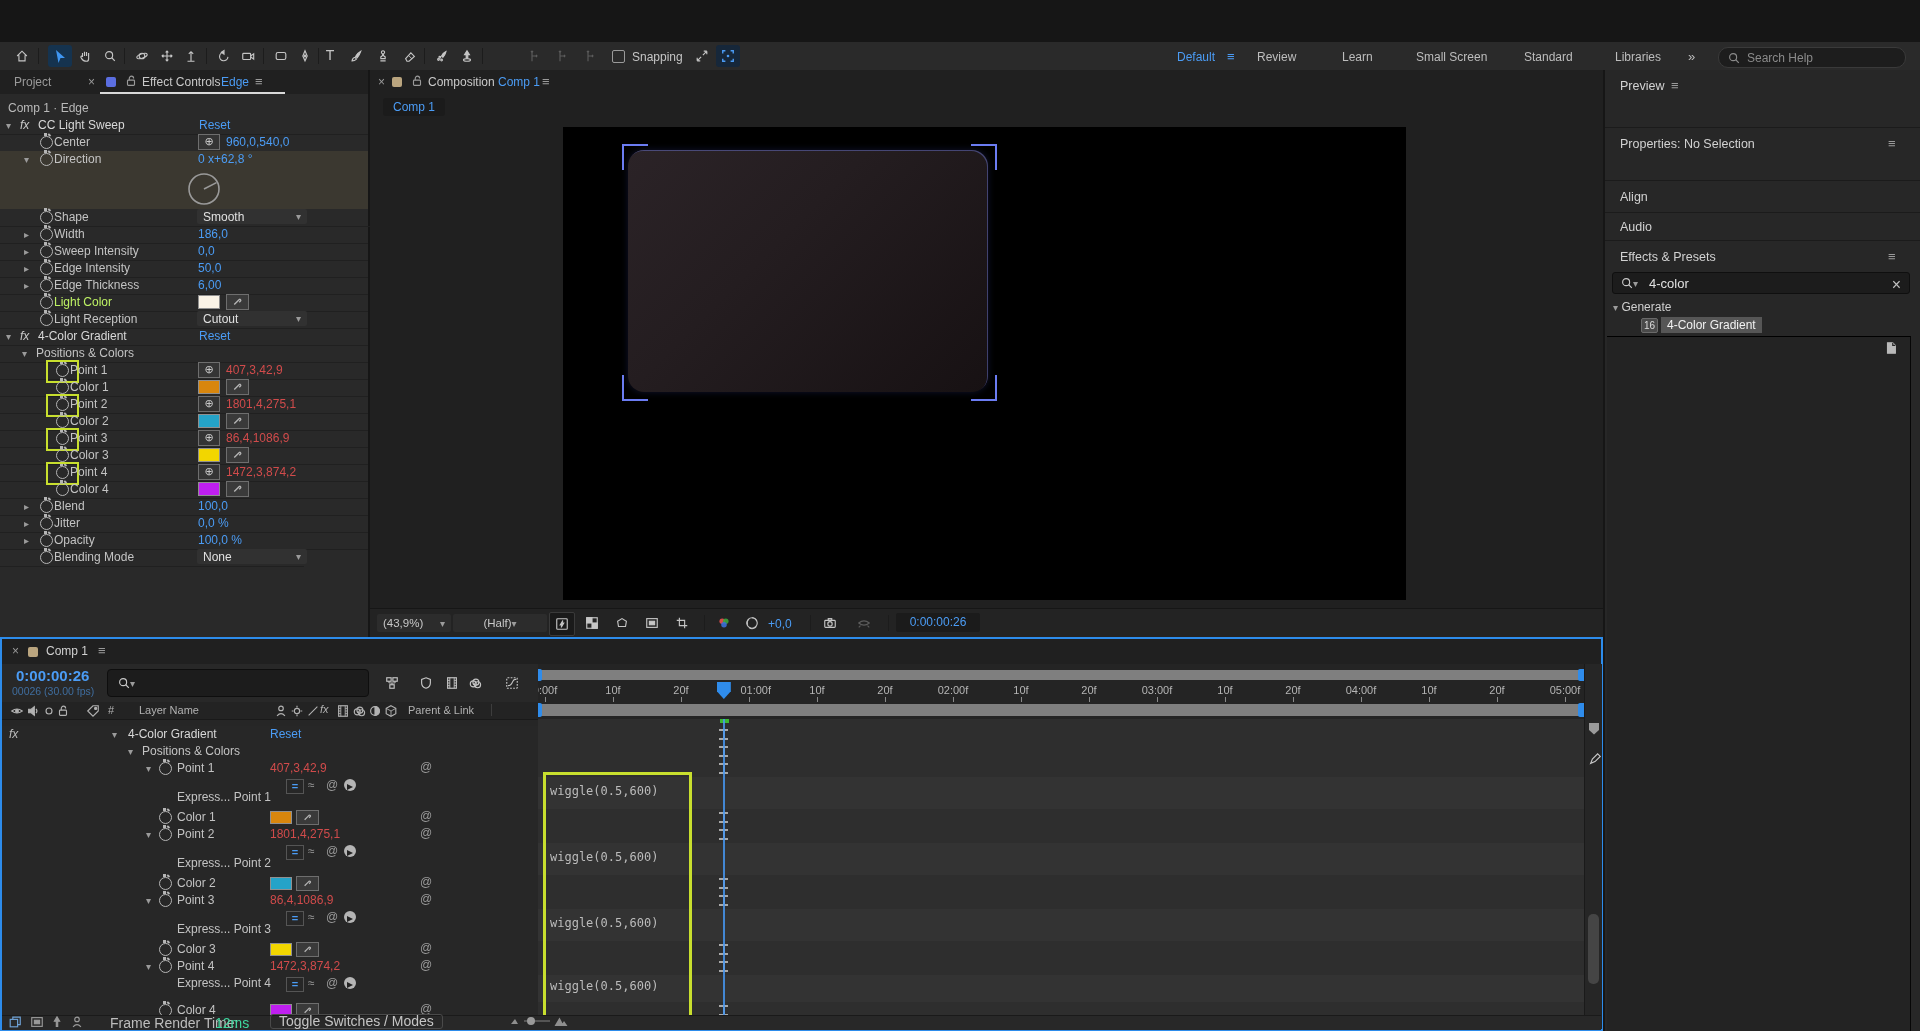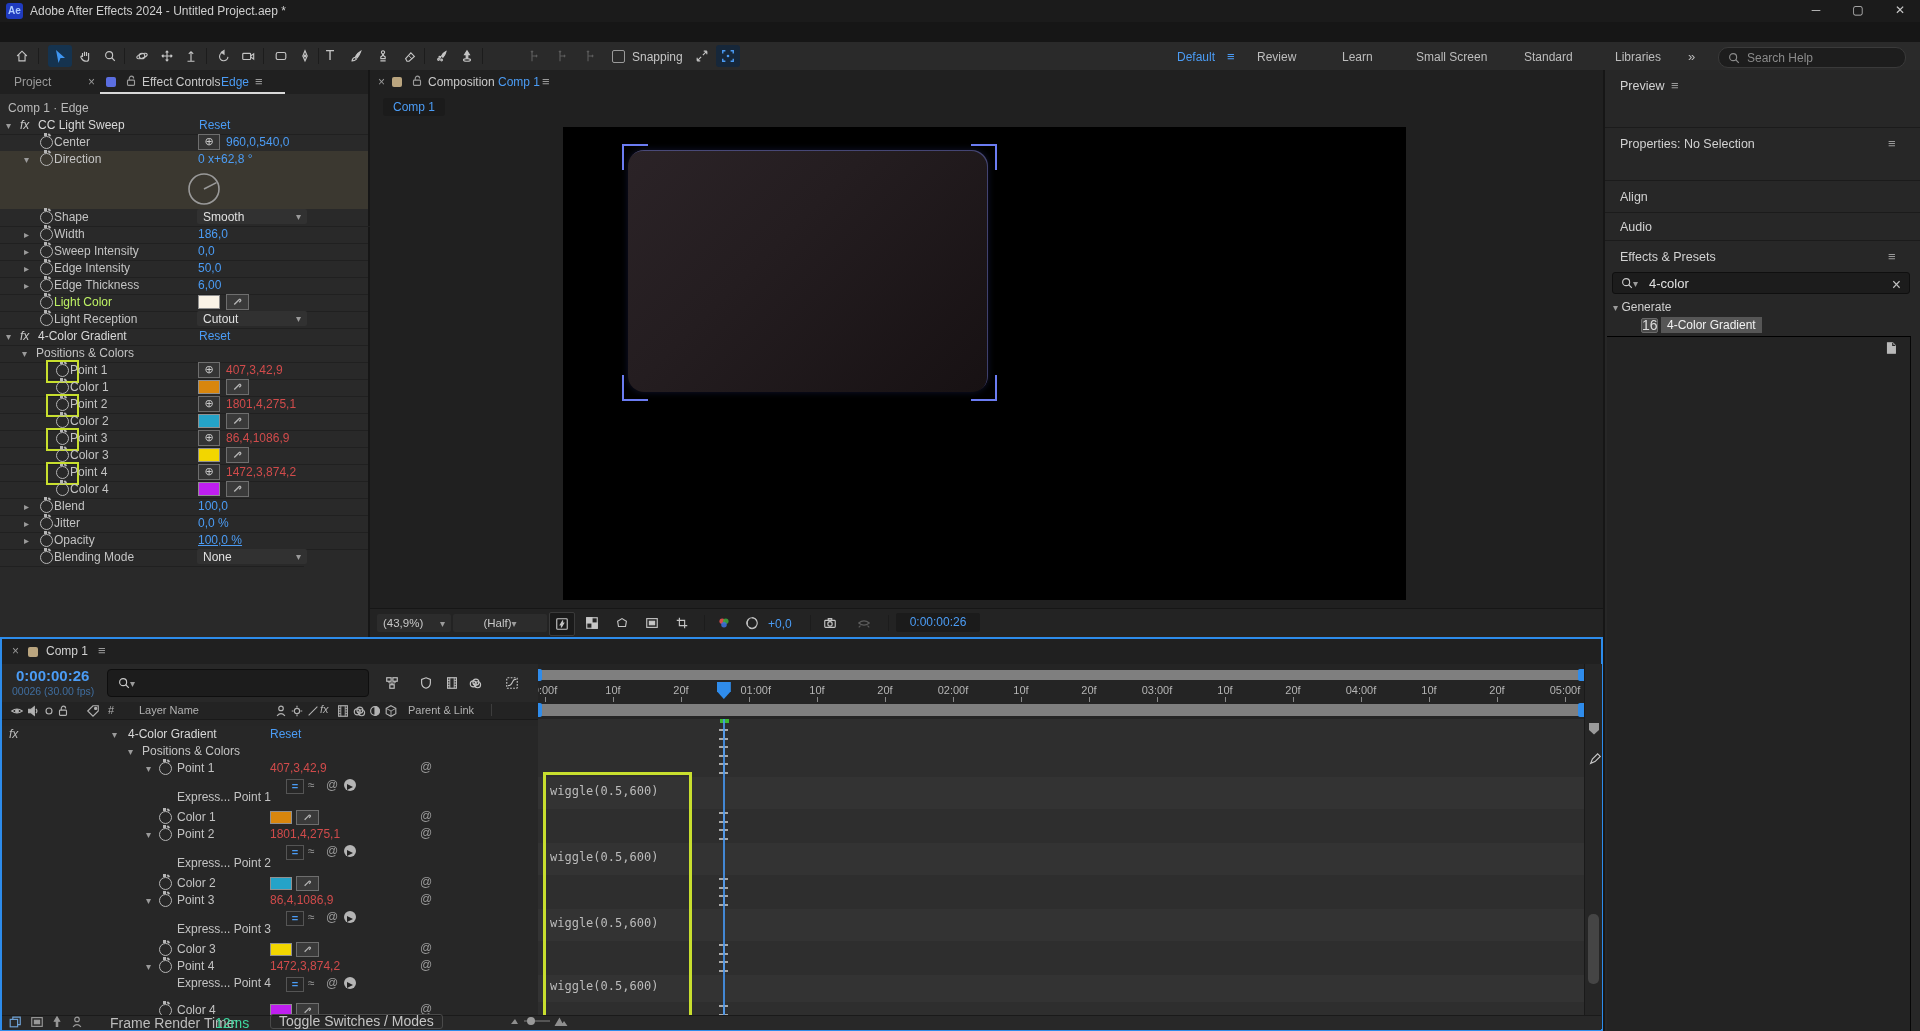--- a/index.html
+++ b/index.html
@@ -47,27 +47,20 @@
   .ibeam:before{top:0}.ibeam:after{bottom:0}
   .ibeam span{position:absolute;left:3.5px;top:0;width:2px;height:11px;background:#a9a9a9;}
   .exprcode{font-family:"DejaVu Sans Mono",monospace;font-size:12px;color:#bcbcbc;}
   .corner{position:absolute;width:24px;height:24px;}
 </style>
 </head>
 <body>
 
 <div id="screen" class="nosel">
 
-  <div id="titlebar" class="abs">
-    <div id="appbadge" class="abs">Ae</div>
-    <div id="apptitle" class="abs">Adobe After Effects 2024 - Untitled Project.aep *</div>
-    <div class="winbtn abs" style="right:84px">─</div>
-    <div class="winbtn abs" style="right:42px">▢</div>
-    <div class="winbtn abs" style="right:0">✕</div>
-  </div>
 
 
   <div id="toolbar" class="abs">
       <div class="abs tbtn" style="left: 10px;">
         <svg width="14" height="14" viewBox="0 0 16 16" fill="none" stroke="currentColor" stroke-width="1.3">
           <path d="M2.5 8 L8 2.5 L13.5 8 M4.5 7 V13.5 H11.5 V7"></path>
         </svg>
       </div>
       <div class="abs" style="left: 38px; top: 6px; width: 1px; height: 16px; background: rgb(28, 28, 28);"></div>
       <div class="abs tbtn active" style="left: 48px;">
@@ -386,21 +379,21 @@
         <div class="abs rowline" style="left: 0px; top: 445px; width: 368px; height: 17px; background: transparent; font-size: 12px; color: rgb(195, 195, 195);">
           <div class="abs" style="left: 24px; top: 3px; font-size: 10px; color: rgb(155, 155, 155);">▸</div>
           <div class="abs" style="left: 40px; top: 2px;"><span class="stopwatch"></span></div>
           <div class="abs" style="left: 54px; top: 1px;">Jitter</div>
           <div class="abs" style="left: 198px; top: 1px; color: rgb(75, 156, 245);">0,0 %</div>
         </div>
         <div class="abs rowline" style="left: 0px; top: 462px; width: 368px; height: 17px; background: transparent; font-size: 12px; color: rgb(195, 195, 195);">
           <div class="abs" style="left: 24px; top: 3px; font-size: 10px; color: rgb(155, 155, 155);">▸</div>
           <div class="abs" style="left: 40px; top: 2px;"><span class="stopwatch"></span></div>
           <div class="abs" style="left: 54px; top: 1px;">Opacity</div>
-          <div class="abs" style="left: 198px; top: 1px; color: rgb(75, 156, 245); text-decoration: underline;">100,0 %</div>
+          <div class="abs" style="left: 198px; top: 1px; color: rgb(75, 156, 245);">100,0 %</div>
         </div>
         <div class="abs rowline" style="left: 0px; top: 479px; width: 304px; height: 17px; background: transparent; font-size: 12px; color: rgb(195, 195, 195); text-align: center;">
           <div class="abs" style="left: 40px; top: 2px;"><span class="stopwatch"></span></div>
           <div class="abs" style="left: 54px; top: 1px;">Blending Mode</div>
           <div class="abs ddown" style="left: 197px; top: 0px; width: 98px; height: 15px;">
             <span>None</span>
             <span class="twirl">▾</span>
           </div>
         </div>
       </div>
@@ -532,21 +525,21 @@
           </svg>
         </span>
       <span class="abs twirl" style="left:20px;top:5px">▾</span>
       <span class="abs" style="left:36px;top:3px;font-size:13px;color:#e0e0e0">4-color</span>
       <span class="abs" style="right:8px;top:3px;color:#c2c2c2">×</span>
     </div>
     <div class="abs" style="left:8px;top:230px;font-size:12px;color:#cfcfcf">
       <span class="twirl">▾</span>&nbsp;<span>Generate</span></div>
     <div class="abs" style="left:0;top:246px;width:310px;height:18px">
       <span class="abs" style="left:36px;top:2px;width:15px;height:13px;background:#4a4a4a;border:1px solid #6a6a6a;border-radius:2px;
-            font-size:14px;color:#ddd;text-align:center;line-height:13px">16</span>
+            font-size:10px;color:#ddd;text-align:center;line-height:13px">16</span>
       <span class="abs" style="left:56px;top:1px;background:#565656;color:#f2f2f2;font-size:12px;padding:1px 6px">4-Color Gradient</span>
     </div>
     <div class="abs" style="left:2px;top:266px;width:303px;height:695px;background:#232323;border-top:1px solid #000;border-right:1px solid #060606">
       <span class="abs" style="right:12px;top:4px;color:#b9b9b9">
           <svg width="14" height="14" viewBox="0 0 16 16" fill="none" stroke="currentColor" stroke-width="1.3">
             <path d="M4 2 H10 L13 5 V14 H4 Z" fill="currentColor"></path>
             <path d="M10 2 V5 H13" stroke="#232323"></path>
           </svg>
         </span>
     </div>

